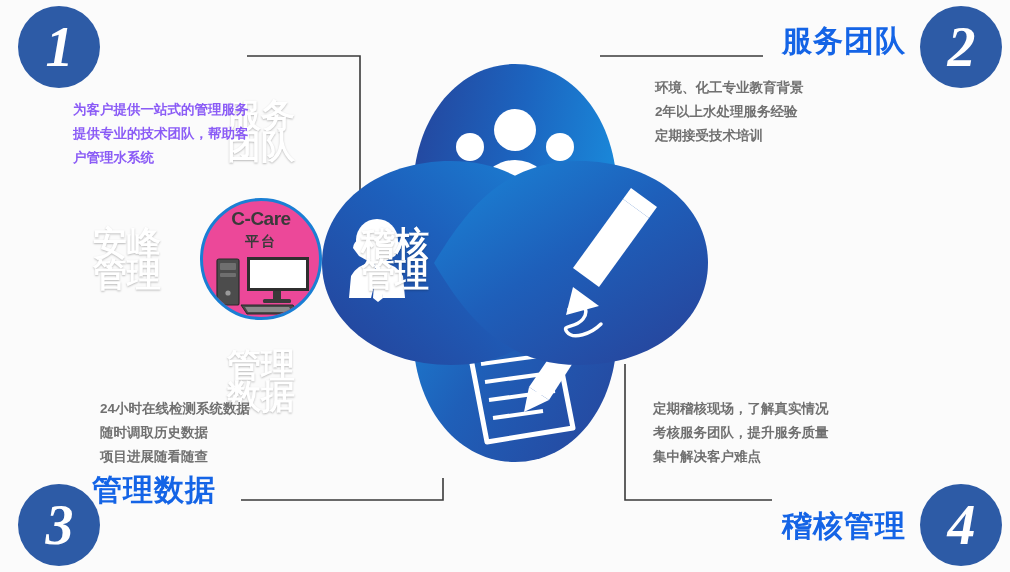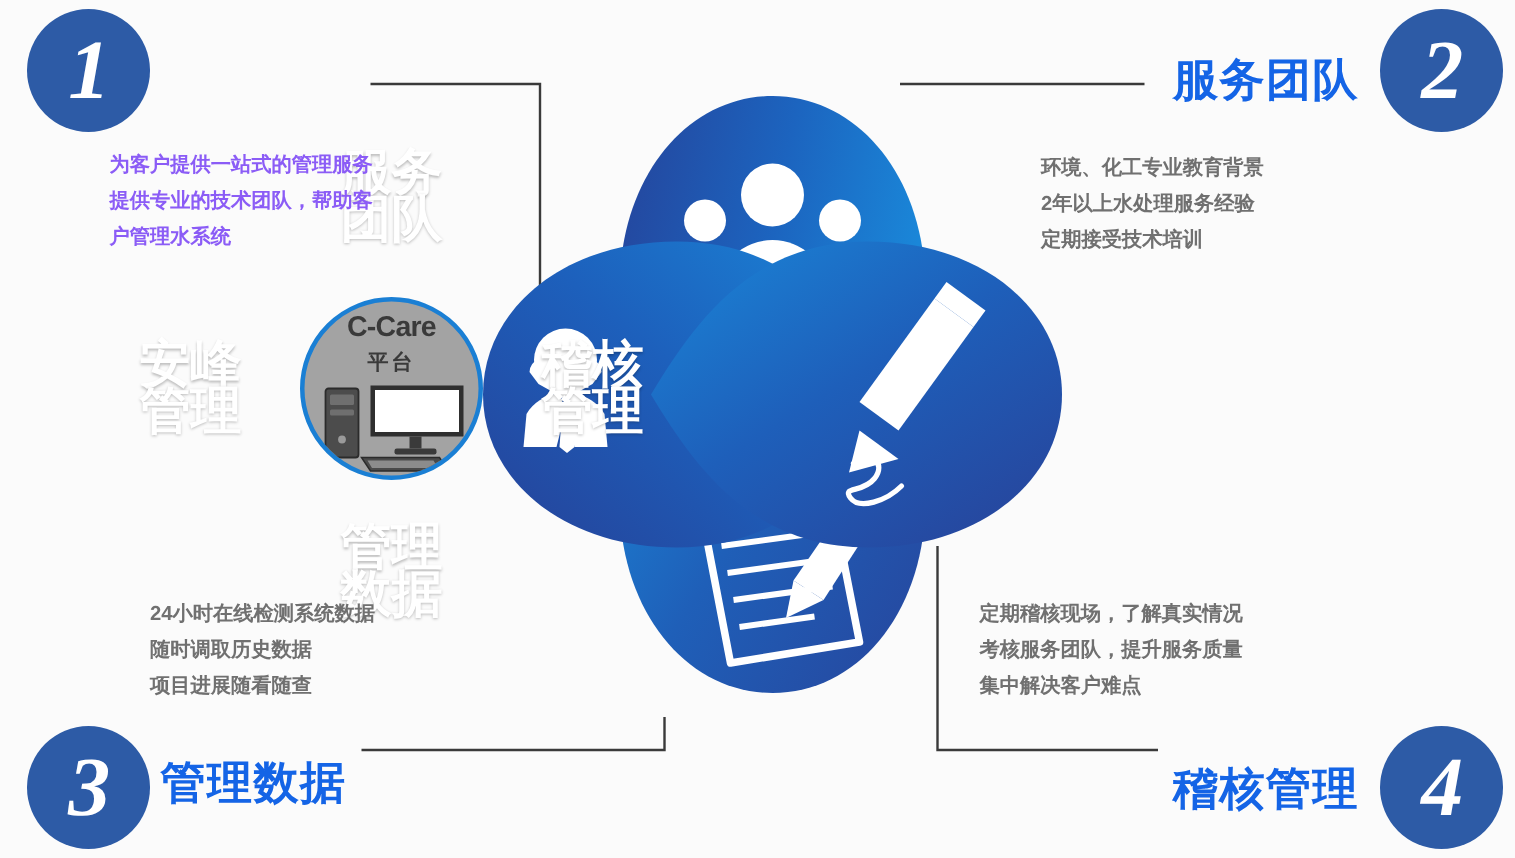--- a/index.html
+++ b/index.html
@@ -43,35 +43,35 @@
   
   .sec-title {
     position: absolute;
     color: #1464e6;
     font-weight: bold;
     font-size: 30px;
     letter-spacing: 1px;
     white-space: nowrap;
   }
   #title-1 { left: 110px; top: 21px;  }
-  #title-2 { right: 104px; top: 21px; margin-top: 12px; }
-  #title-3 { left: 107px; top: 470px; margin-top: 32px; }
+  #title-2 { right: 104px; top: 21px; }
+  #title-3 { left: 92px; top: 470px; }
   #title-4 { right: 104px; top: 470px; margin-top: 36px;}
 
   
   .sec-body {
     position: absolute;
     color: #707070;
     font-size: 13.5px;
     font-weight: bold;
     line-height: 24px;
     white-space: nowrap;
   }
   #body-1 { left: 73px;  top: 98px;  }
-  #body-2 { left: 694px; top: 76px; margin-top: 24px;  }
+  #body-2 { left: 655px; top: 76px;  }
   #body-3 { left: 100px; top: 397px; }
   #body-4 { left: 653px; top: 397px; }
 
   
   .connector {
     position: absolute;
     left: 0; top: 0;
     width: 1010px; height: 572px;
     pointer-events: none;
   }
@@ -101,21 +101,21 @@
   #label-right  { left: 352px; top: 228px; width: 86px; }
 
   
   #hub {
     position: absolute;
     left: 200px;
     top: 198px;
     width: 122px;
     height: 122px;
     border-radius: 50%;
-    background: #a3a3a3;
+    background: #ec4899;
     border: 3px solid #1a7fd4;
     box-sizing: border-box;
     overflow: hidden;
   }
   #hub-text {
     position: absolute;
     top: 8px;
     left: 0;
     width: 100%;
     text-align: center;

